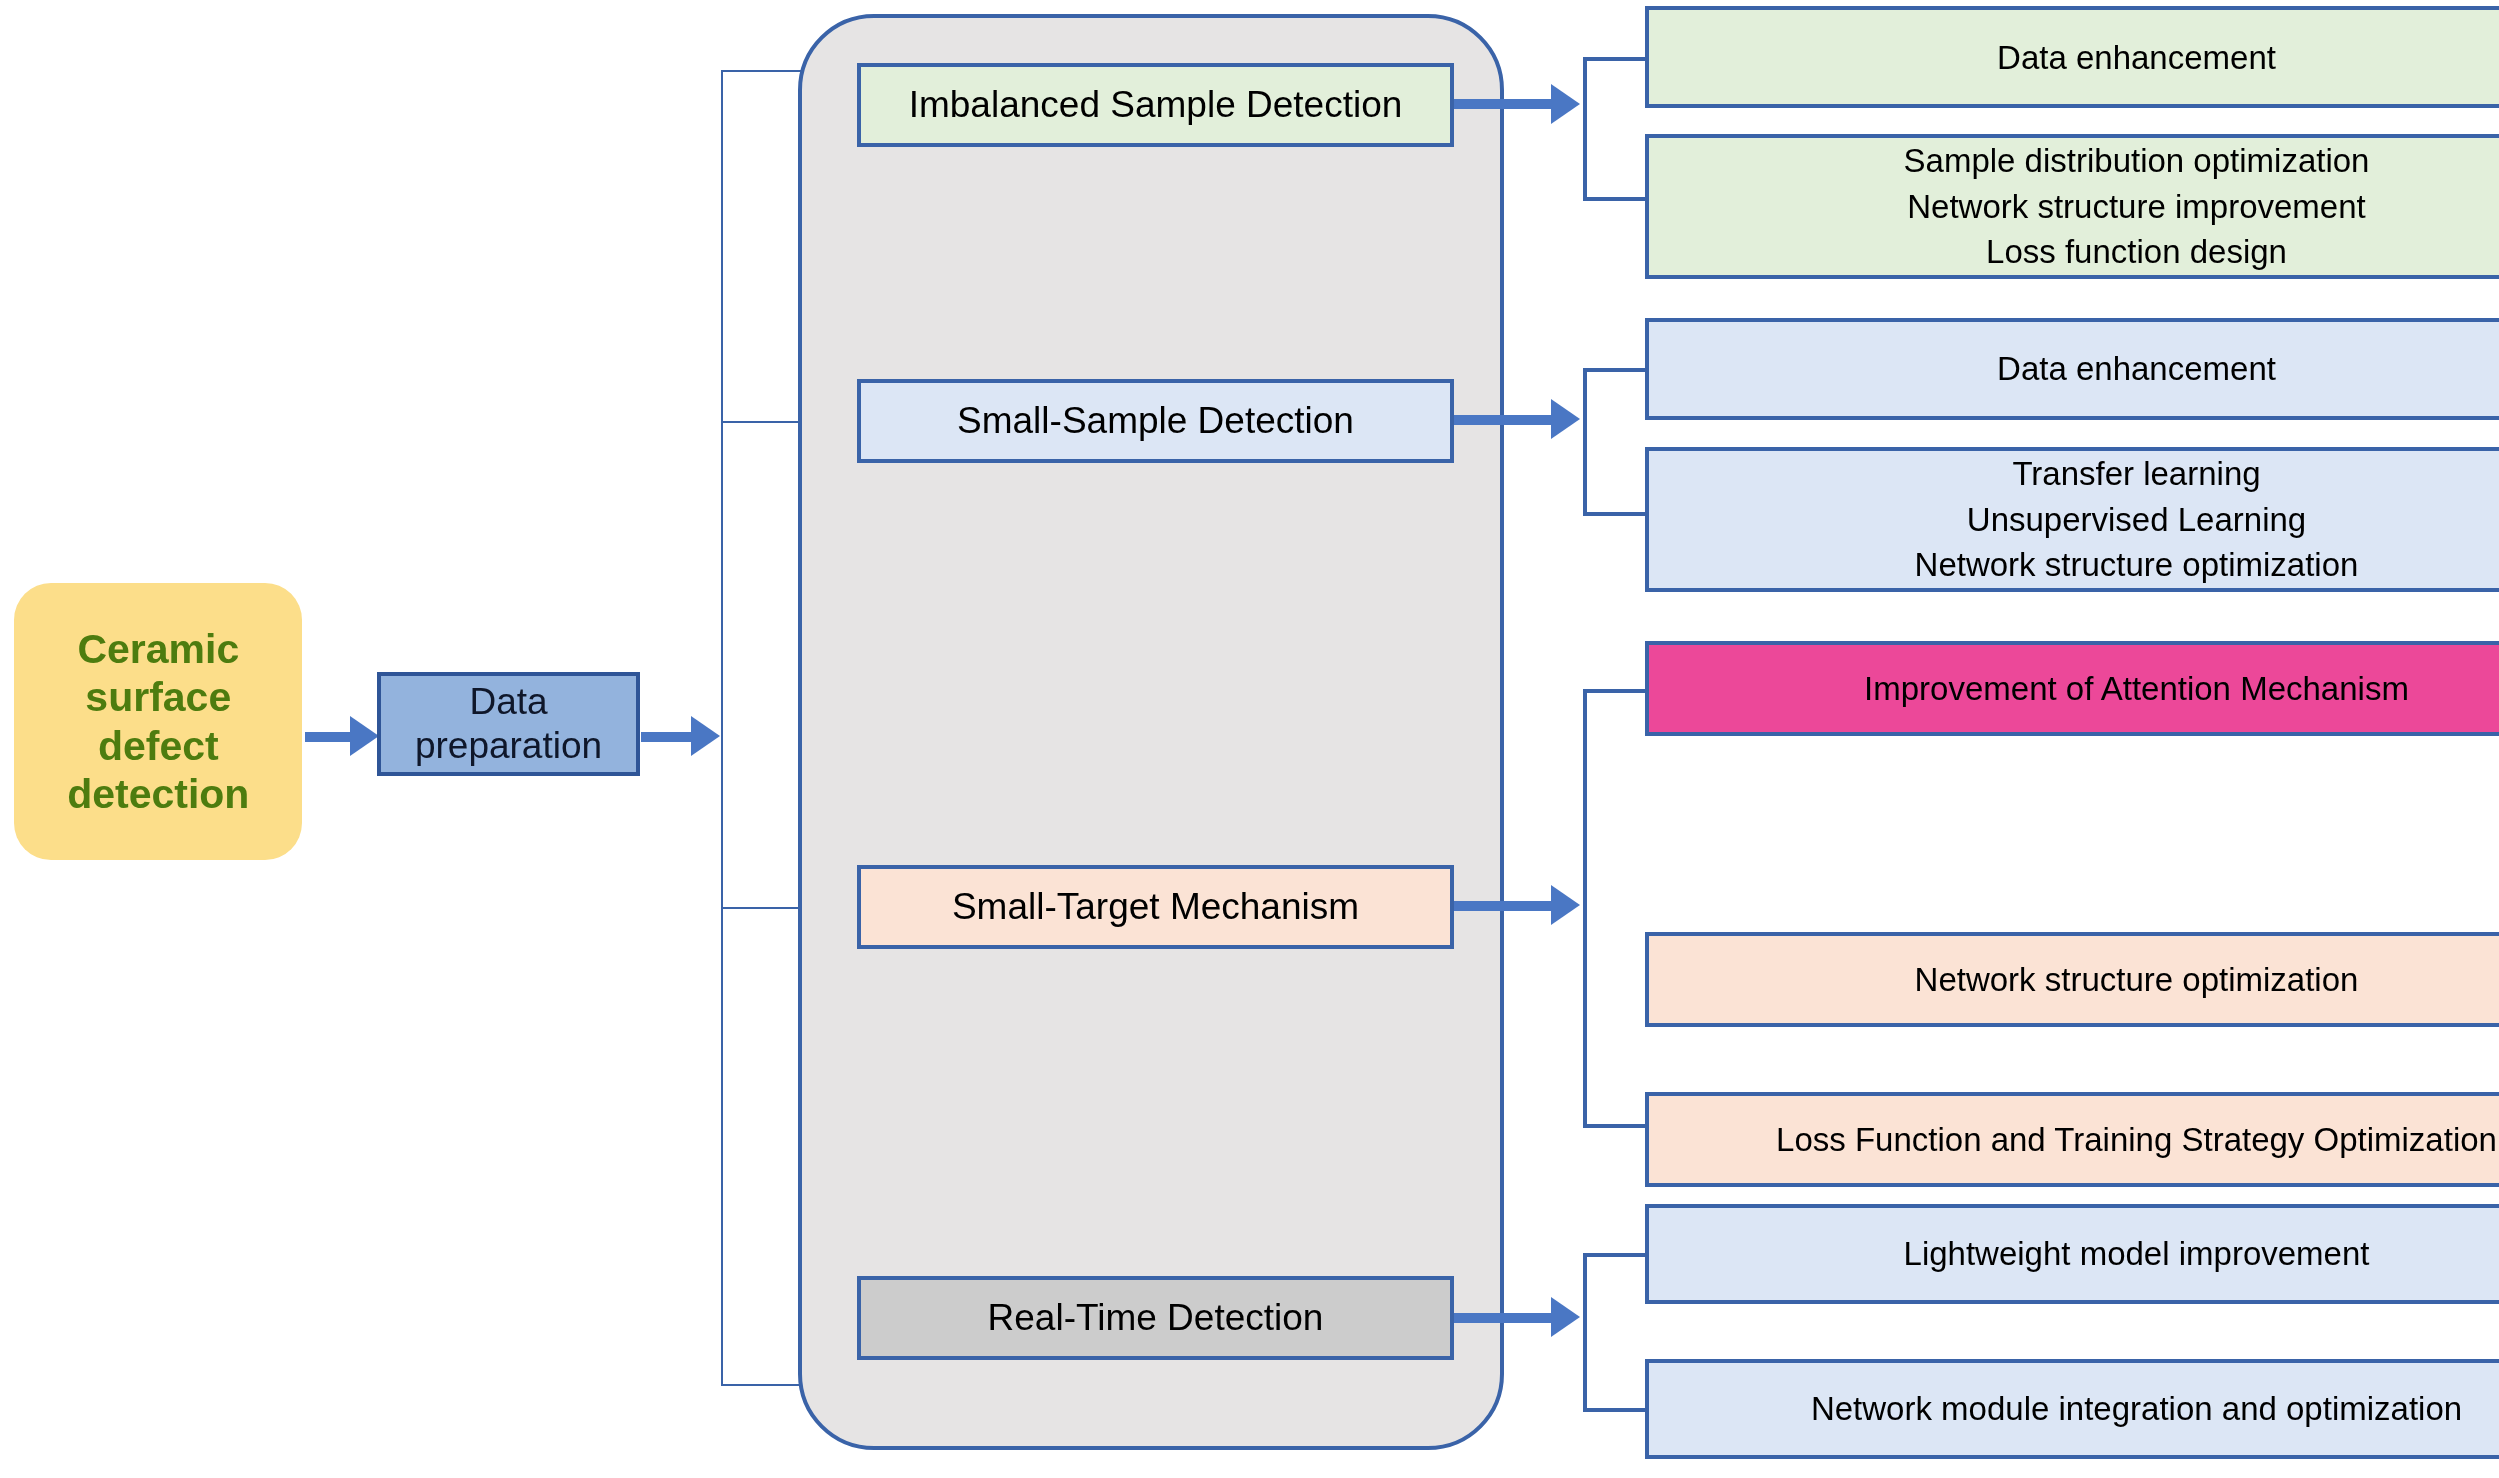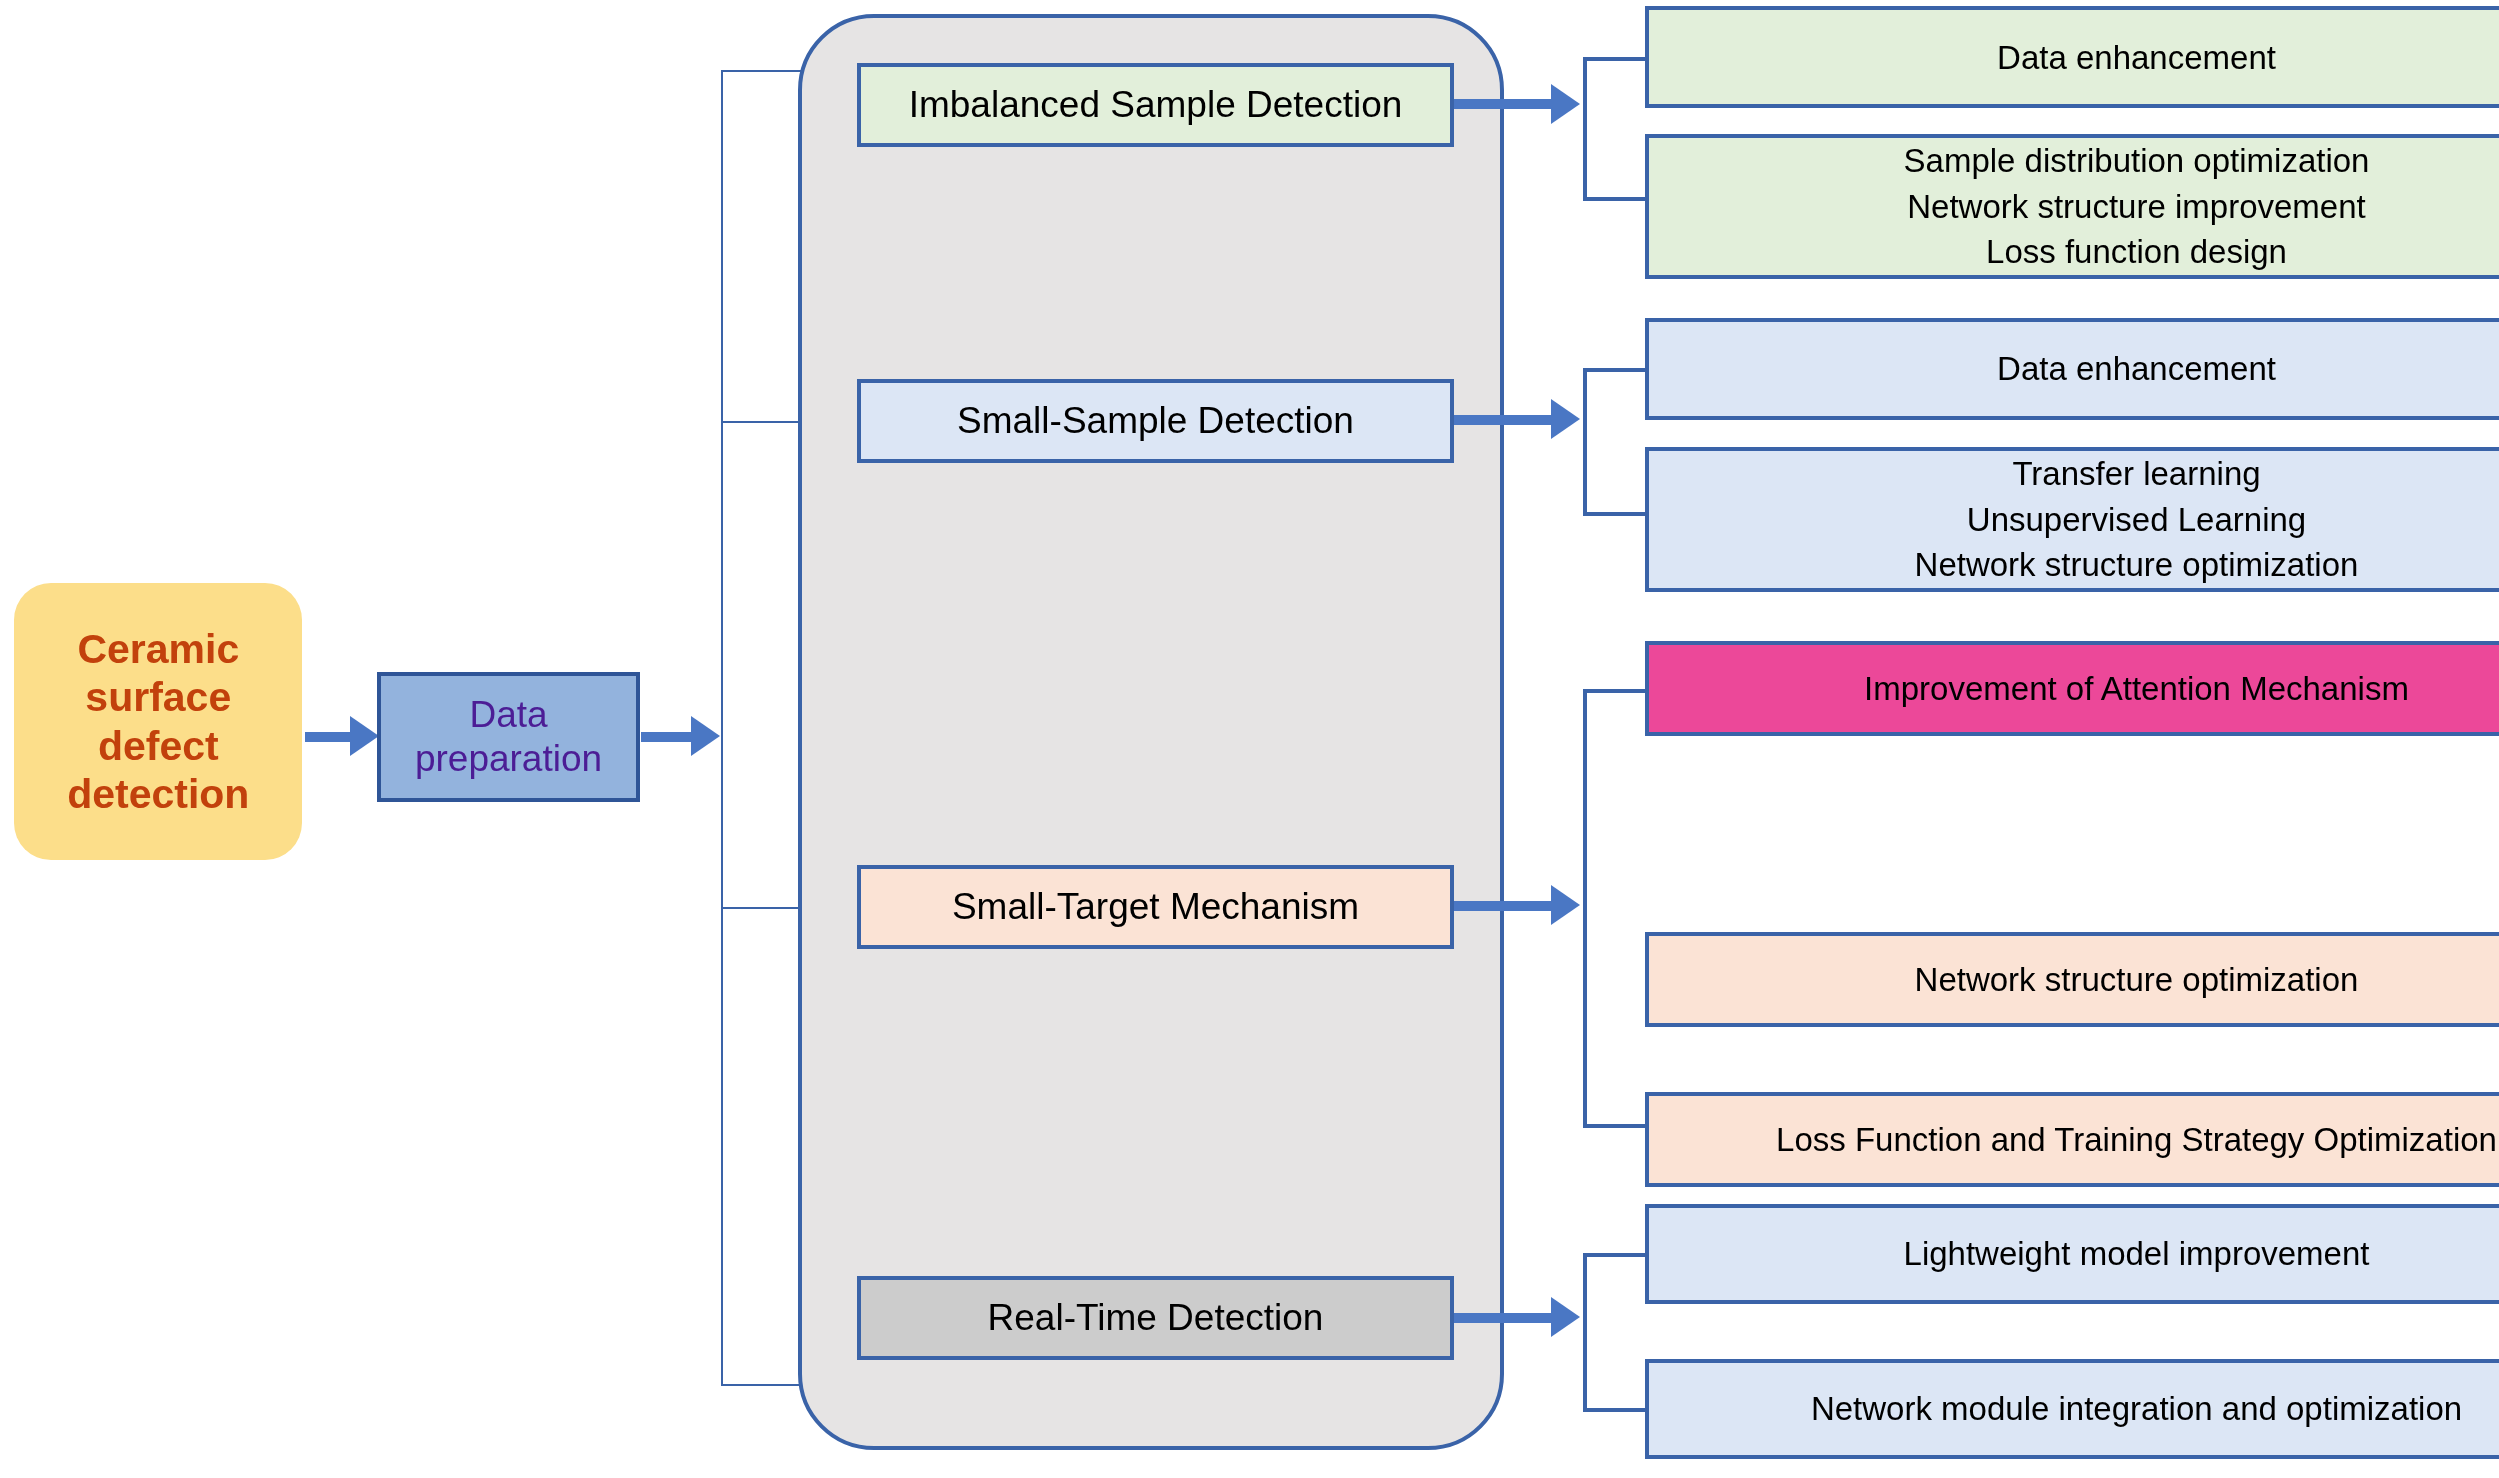--- a/index.html
+++ b/index.html
@@ -27,41 +27,41 @@
     height: 277px;
     background: #FCDE8A;
     border-radius: 37px;
     display: flex;
     align-items: center;
     justify-content: center;
     text-align: center;
     font-weight: bold;
     font-size: 41px;
     line-height: 1.18;
-    color: #c2410c;
+    color: #4d7c0f;
     box-sizing: border-box;
     padding: 4.8px 14.3px;
   }
 
   
   .prep-node {
     position: absolute;
     left: 377px;
     top: 672px;
     width: 263px;
-    height: 130px;
+    height: 104px;
     background: #93B3DD;
     border: 4px solid #2F5597;
     display: flex;
     align-items: center;
     justify-content: center;
     text-align: center;
     font-size: 37px;
     line-height: 1.18;
-    color: #4c1d95;
+    color: #0f172a;
     box-sizing: border-box;
   }
 
   
   .group-container {
     position: absolute;
     left: 798px;
     top: 14.3px;
     width: 706px;
     height: 1436px;

